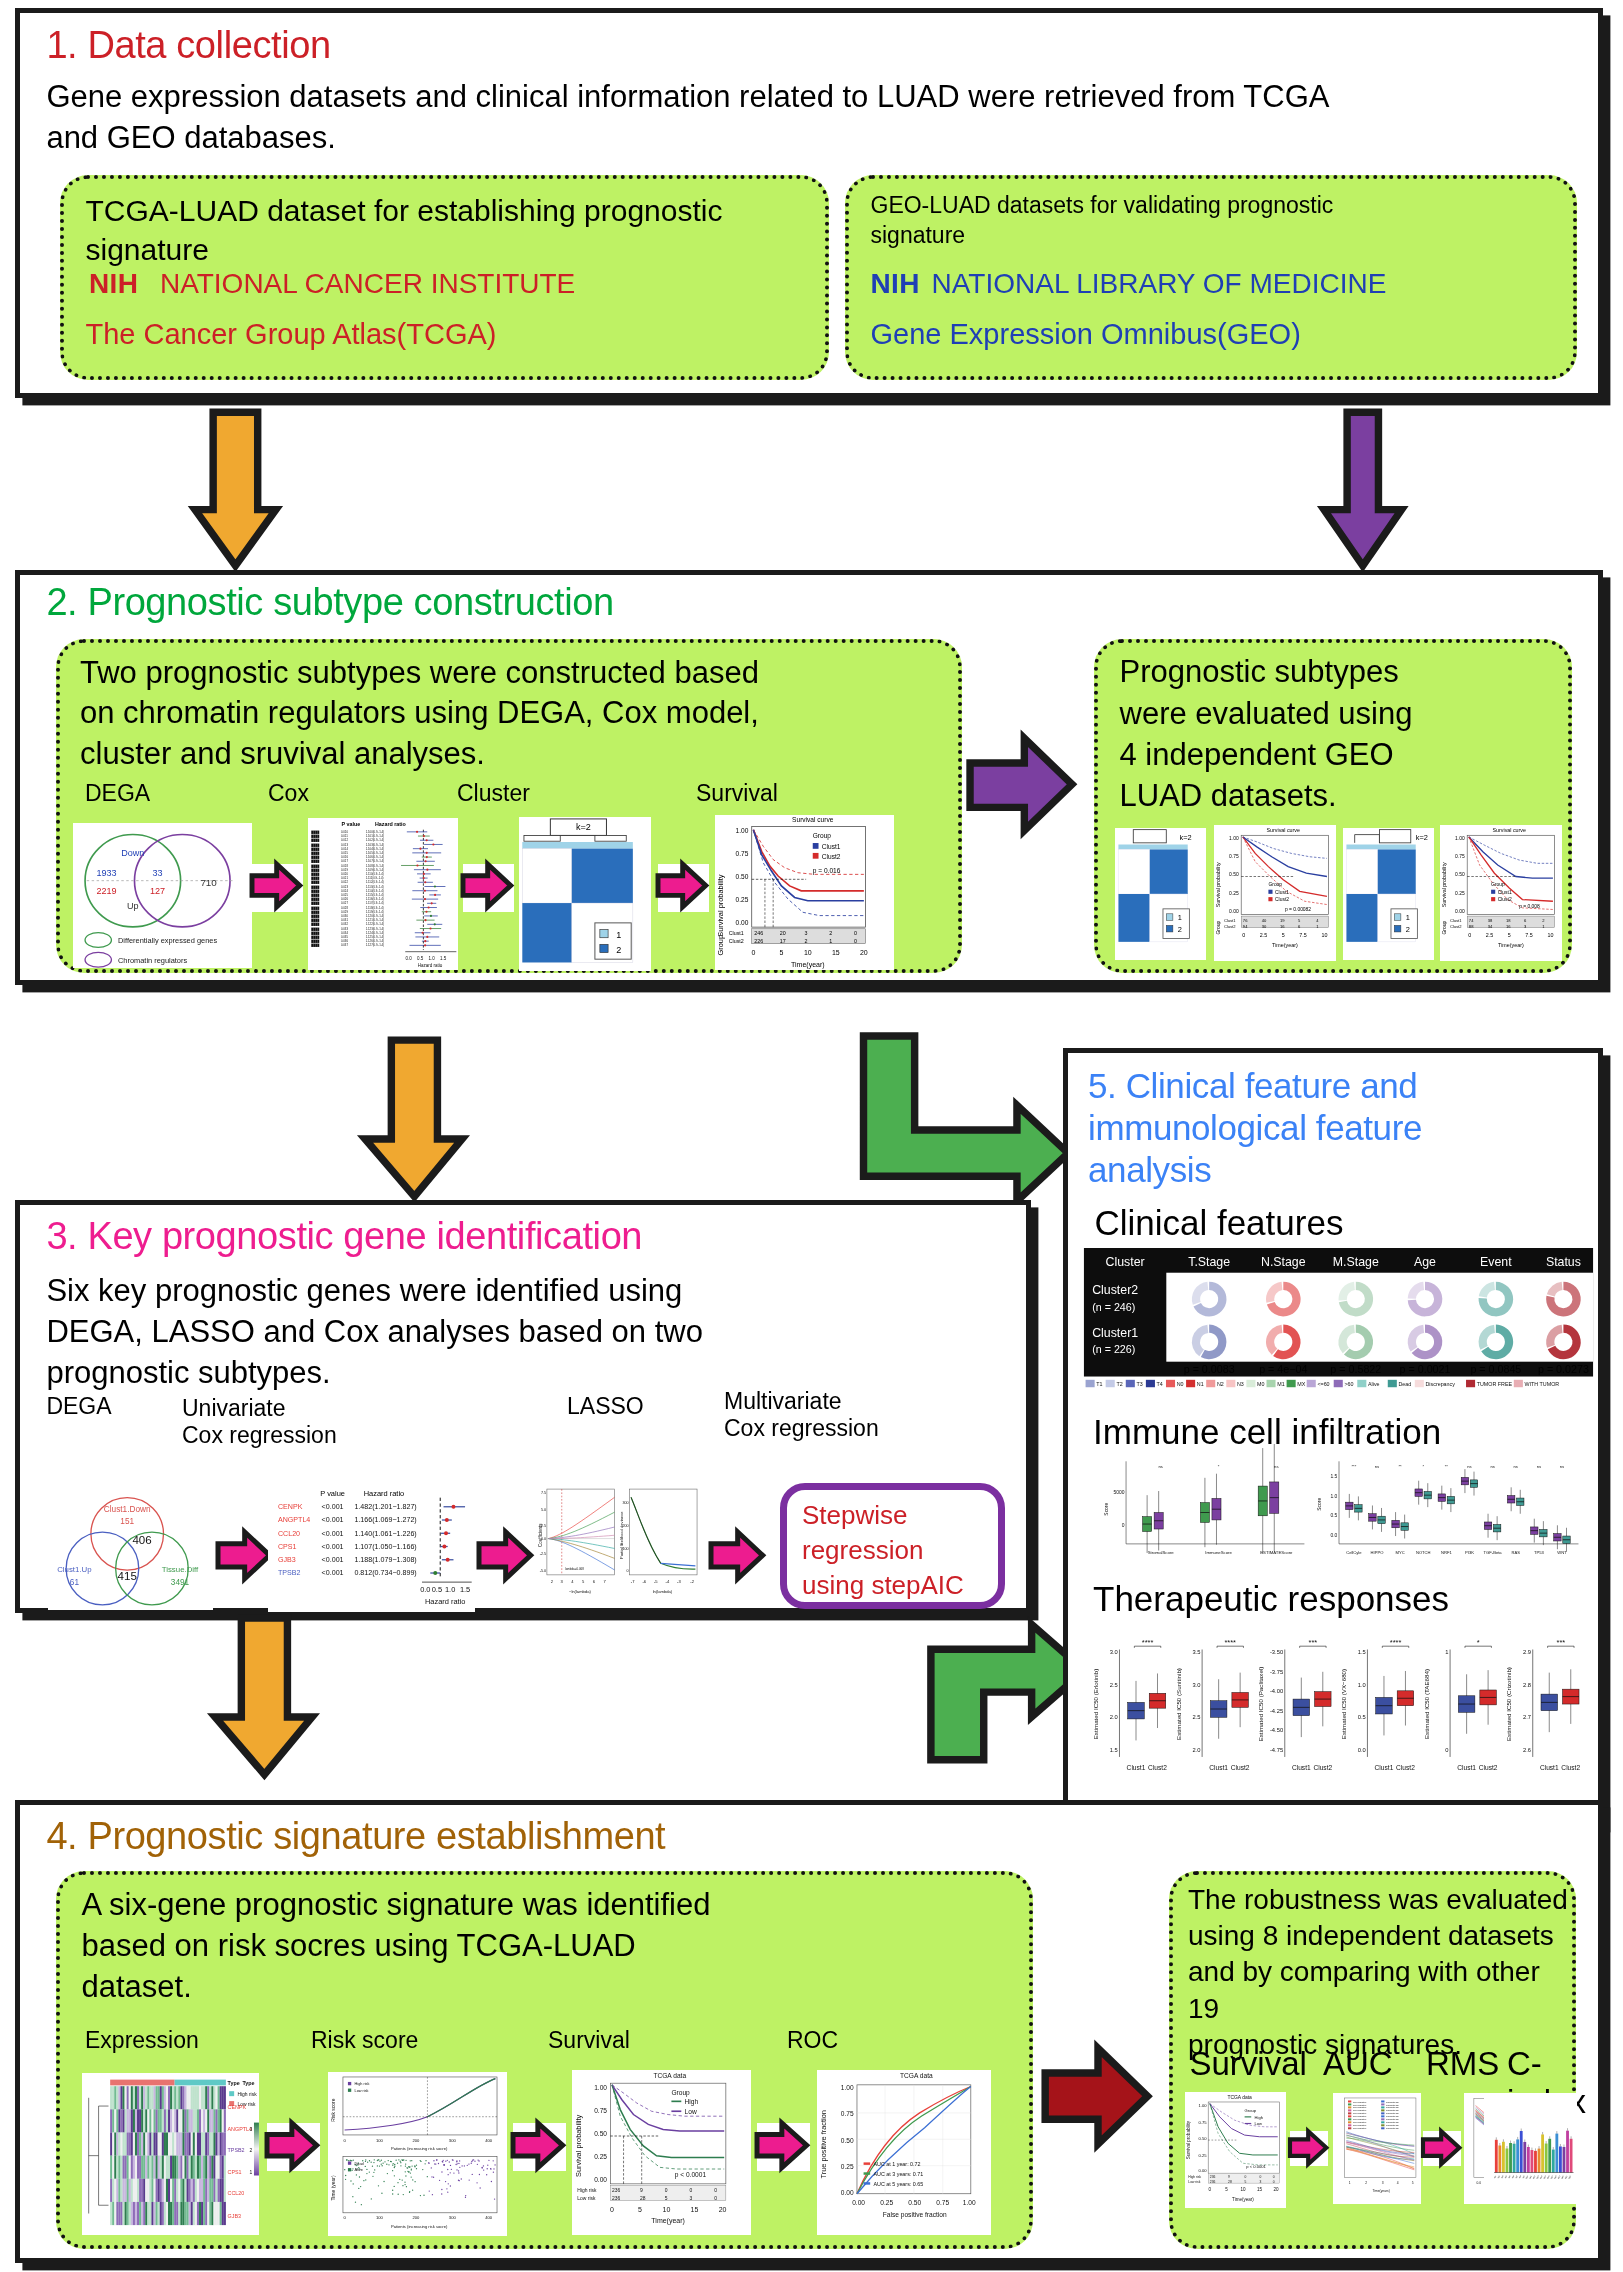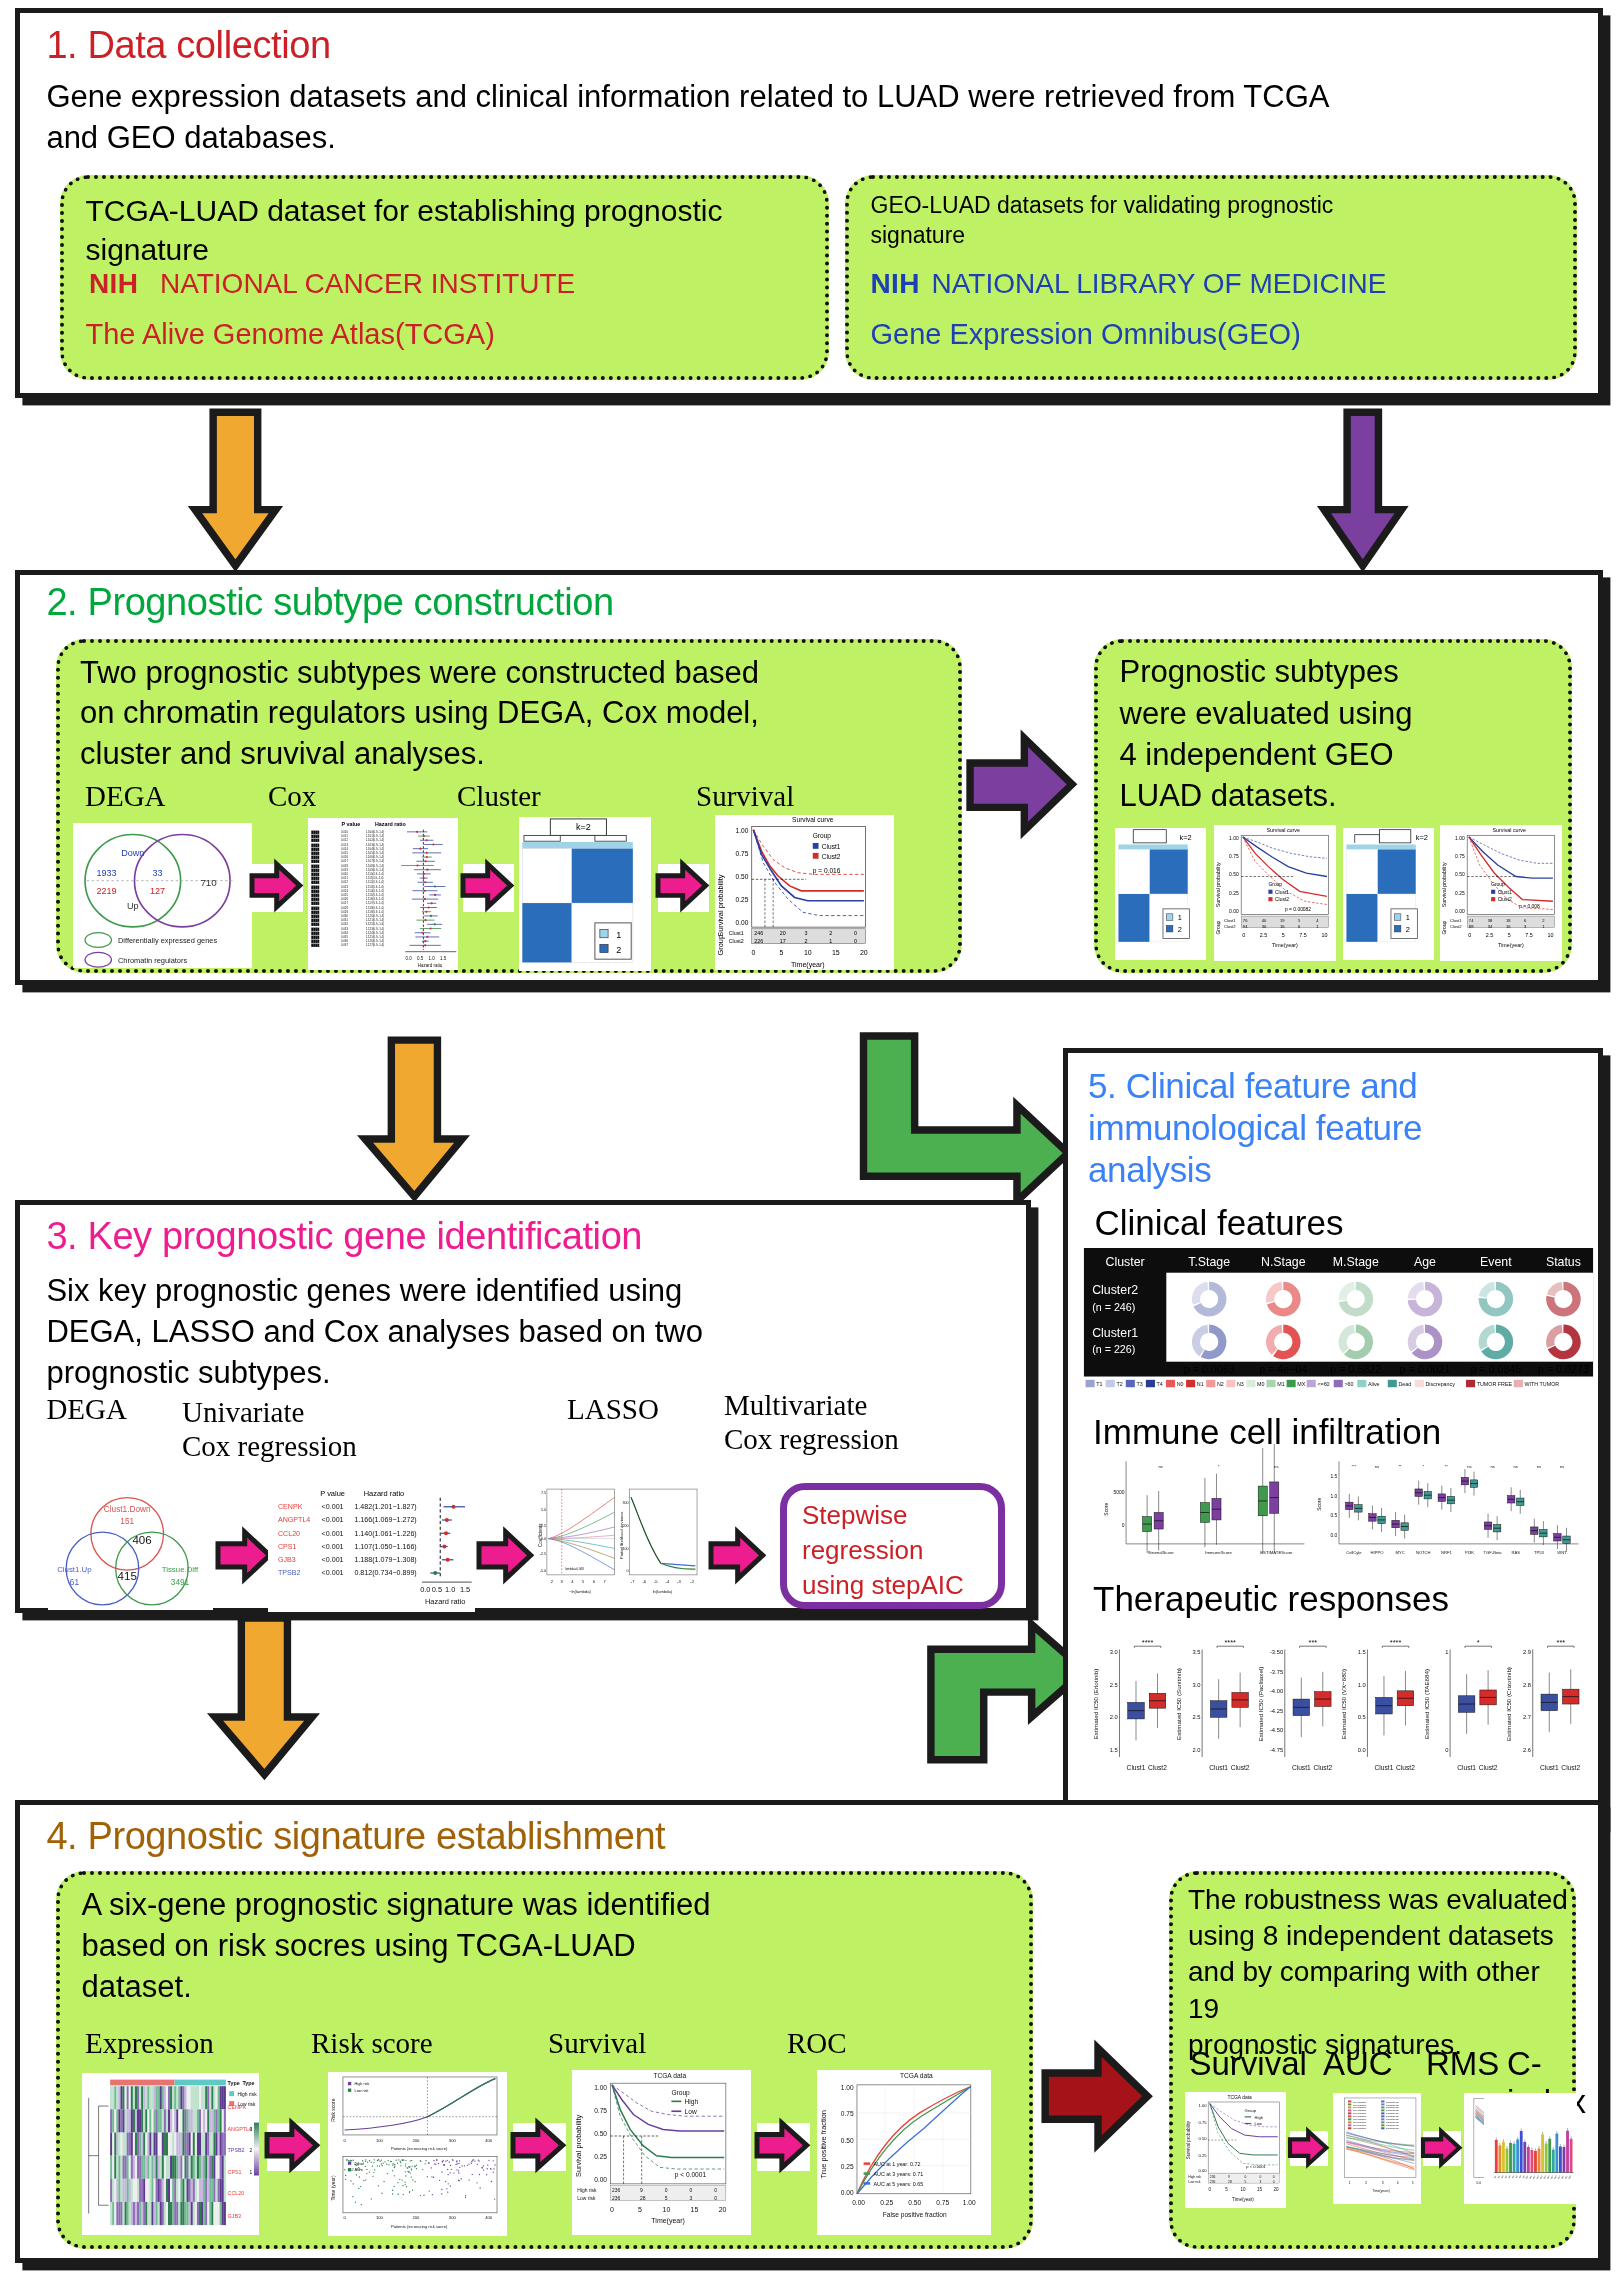--- a/index.html
+++ b/index.html
@@ -44,40 +44,40 @@
   
   .nih-row { display:flex; align-items:baseline; gap:21.5px; }
   .nih-mark { font-weight:bold; font-size:28px; letter-spacing:0.4px; }
   .nih-name { font-size:28px; letter-spacing:0px; }
   .db-name  { font-size:29px; }
 
   
   .fig { position:absolute; background:#fff; }
 
   
-  .step-lab { position:absolute; font-size:29px; line-height:1; white-space:nowrap;font-family:Liberation Serif, serif; }
+  .step-lab { position:absolute; font-size:23px; line-height:1; white-space:nowrap; }
 
   svg { display:block; overflow:visible; }
 </style>
 </head>
 <body>
 
 <div class="sec" style="left:15px; top:8.3px; width:1588px; height:390px;">
   <div class="abs sec-title" style="left:26.4px; top:13.2px; color:#cc2027;">1. Data collection</div>
   <div class="abs body-text" style="left:26.4px; top:64px; width:1537px;">Gene expression datasets and clinical information related to LUAD were retrieved from TCGA
 and GEO databases.</div>
 
   <div class="dotted" style="left:40px; top:162px; width:769px; height:205px;">
     <div class="abs body-text" style="left:21.5px; top:11.6px; width:727px; font-size:30px; line-height:1.3;">TCGA-LUAD dataset for establishing prognostic
 signature</div>
     <div class="abs nih-row" style="left:25px; top:89px; color:#cc2027;">
       <span class="nih-mark">NIH</span>
       <span class="nih-name">NATIONAL CANCER INSTITUTE</span>
     </div>
-    <div class="abs db-name" style="left:21.5px; top:139px; color:#cc2027;">The Alive Genome Atlas(TCGA)</div>
+    <div class="abs db-name" style="left:21.5px; top:139px; color:#cc2027;">The Cancer Group Atlas(TCGA)</div>
   </div>
 
   <div class="dotted" style="left:825px; top:162px; width:732px; height:205px;">
     <div class="abs body-text" style="left:21.5px; top:11.6px; width:694px; font-size:23px; line-height:1.3;">GEO-LUAD datasets for validating prognostic
 signature</div>
     <div class="abs nih-row" style="left:21.5px; top:89px; color:#1f3fb5; gap:11.6px;">
       <span class="nih-mark">NIH</span>
       <span class="nih-name">NATIONAL LIBRARY OF MEDICINE</span>
     </div>
     <div class="abs db-name" style="left:21.5px; top:139px; color:#1f3fb5;">Gene Expression Omnibus(GEO)</div>

